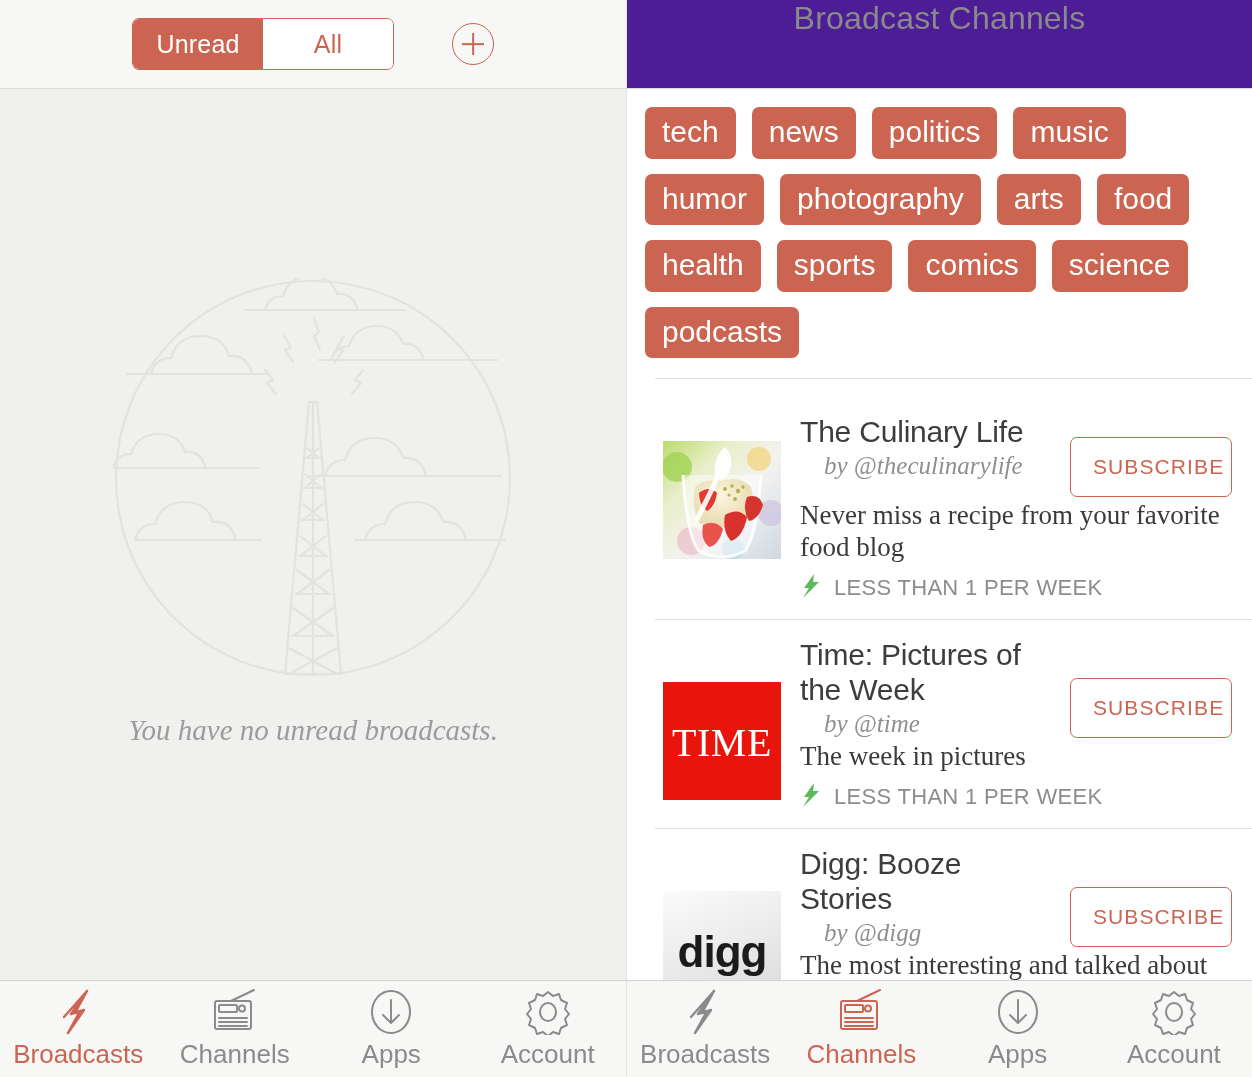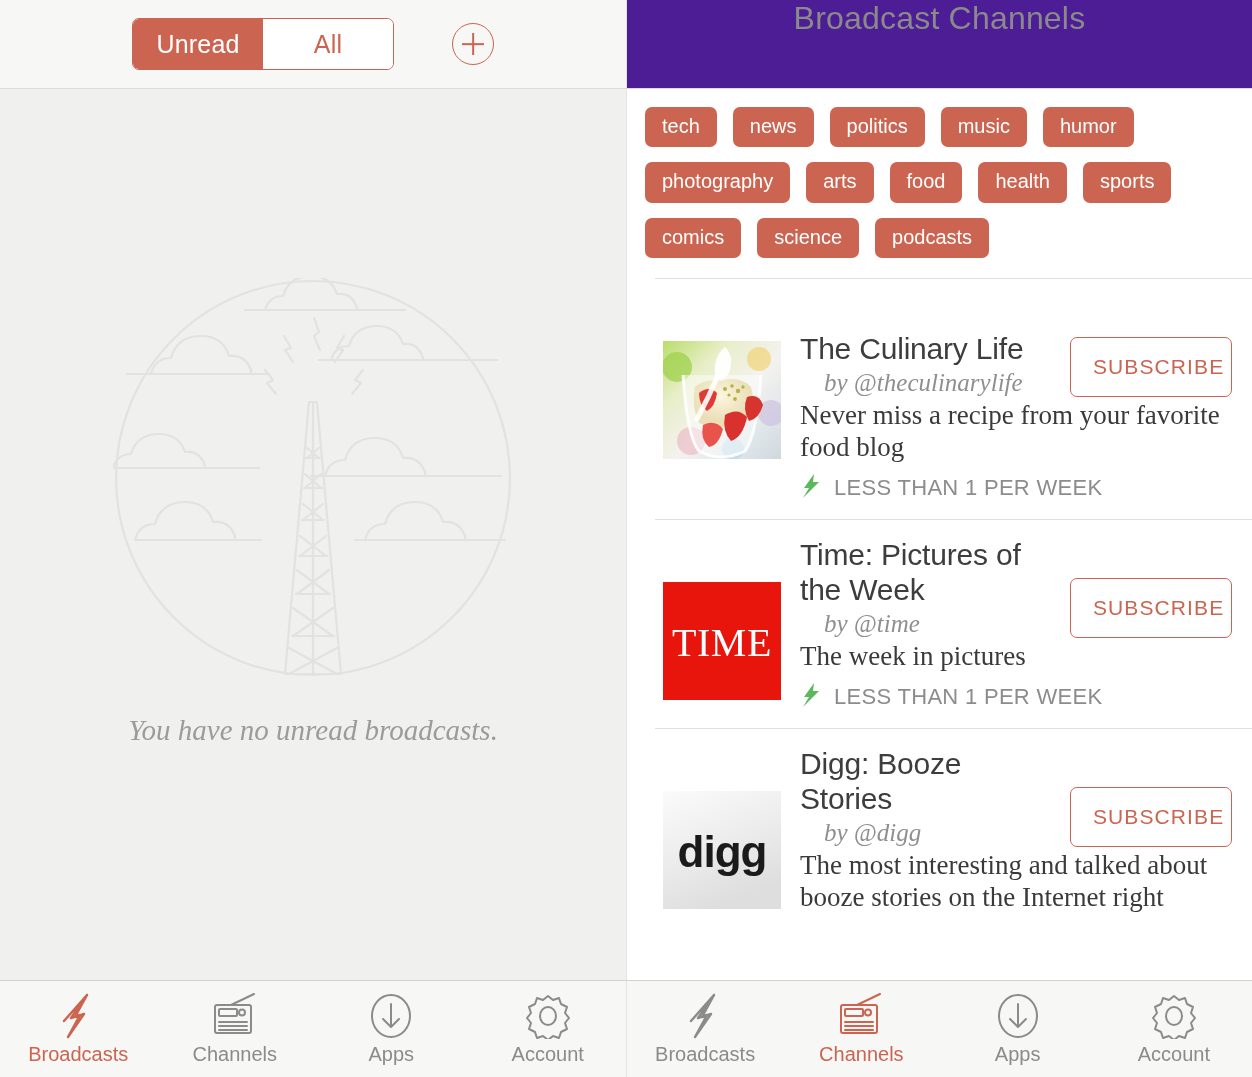--- a/index.html
+++ b/index.html
@@ -125,21 +125,21 @@
   .tags {
     display: flex; flex-wrap: wrap;
     gap: 15px 16px;
     padding: 18px 20px 20px 18px;
   }
   .tag {
     background: #cb6551;
     color: #ffffff;
     border-radius: 7px;
     padding: 8px 17px 10px 17px;
-    font-size: 20px;
+    font-size: 30px;
     line-height: 1.12;
     cursor: pointer;
     white-space: nowrap;
   }
 
   
   .channels { padding: 0 0 0 0; }
   .channel-row {
     display: flex;
     padding: 18px 20px 16px 18px;
@@ -155,21 +155,21 @@
     margin-left: -10px;
     margin-right: 19px;
     overflow: hidden;
     position: relative;
     margin-top: 44px;
   }
 
   .chan-main { flex: 1 1 auto; min-width: 0; }
   .chan-head {
     display: flex;
-    align-items: flex-end;
+    align-items: center;
     gap: 12px;
   }
   .chan-titlewrap { flex: 1 1 auto; min-width: 0; }
   .chan-title {
     font-size: 30px;
     color: #3d3d3d;
     line-height: 1.16;
     font-weight: 400;
     letter-spacing: -0.2px;
   }
@@ -228,21 +228,21 @@
   .tabbar + .tabbar { border-left: 1px solid #e4e4e2; }
   .tab {
     flex: 1 1 0;
     display: flex; flex-direction: column;
     align-items: center; justify-content: center;
     gap: 4px;
     cursor: pointer;
     height: 100%;
   }
   .tab-label {
-    font-size: 20px;
+    font-size: 26px;
     color: #8b8b8b;
   }
   .tab.active .tab-label { color: #cb6551; }
   .tab-ico { height: 46px; display: flex; align-items: center; justify-content: center; }
 </style>
 </head>
 <body>
 
 <div class="app">
 

